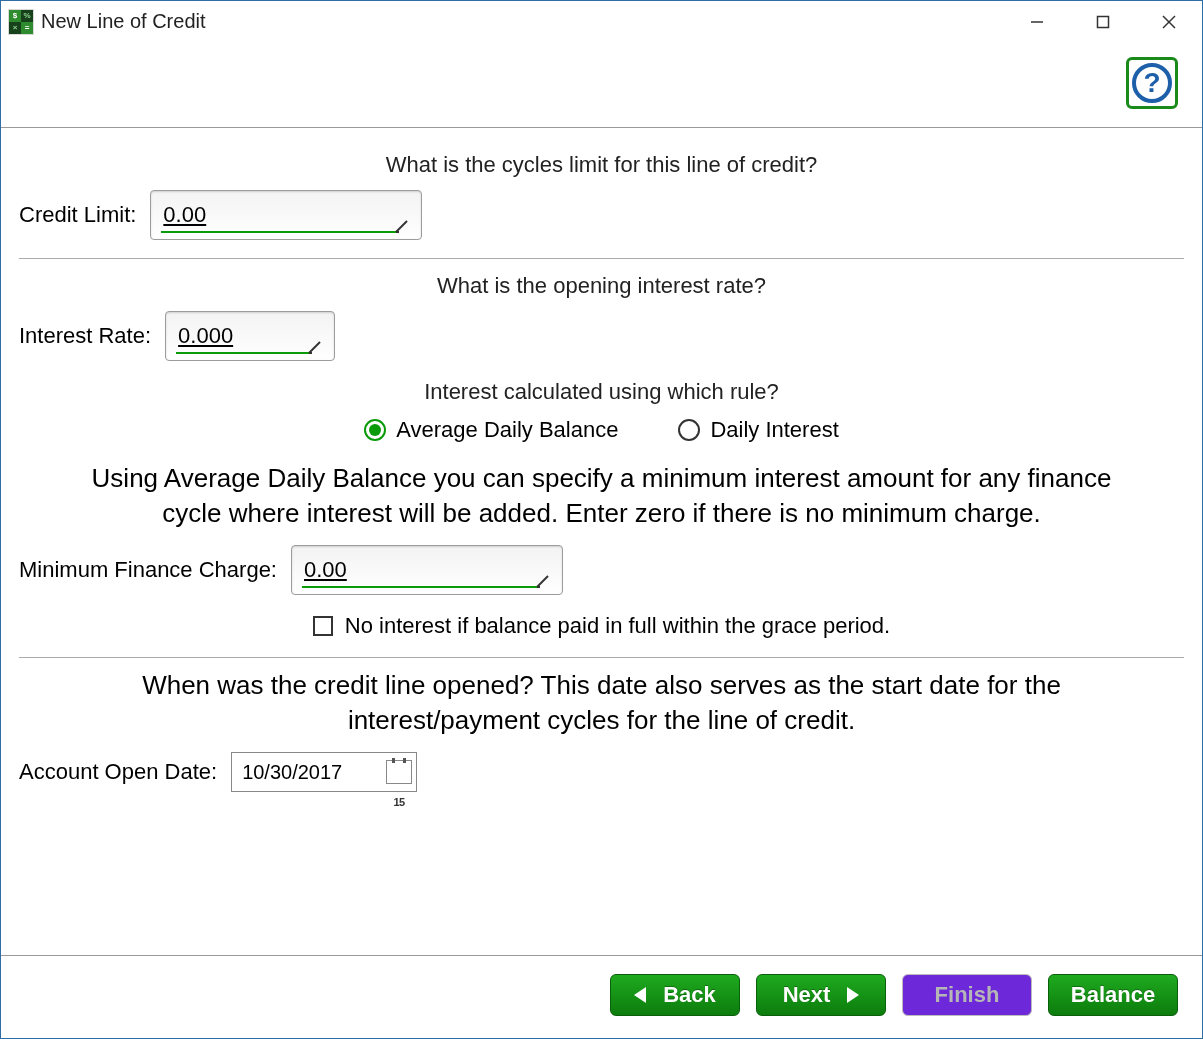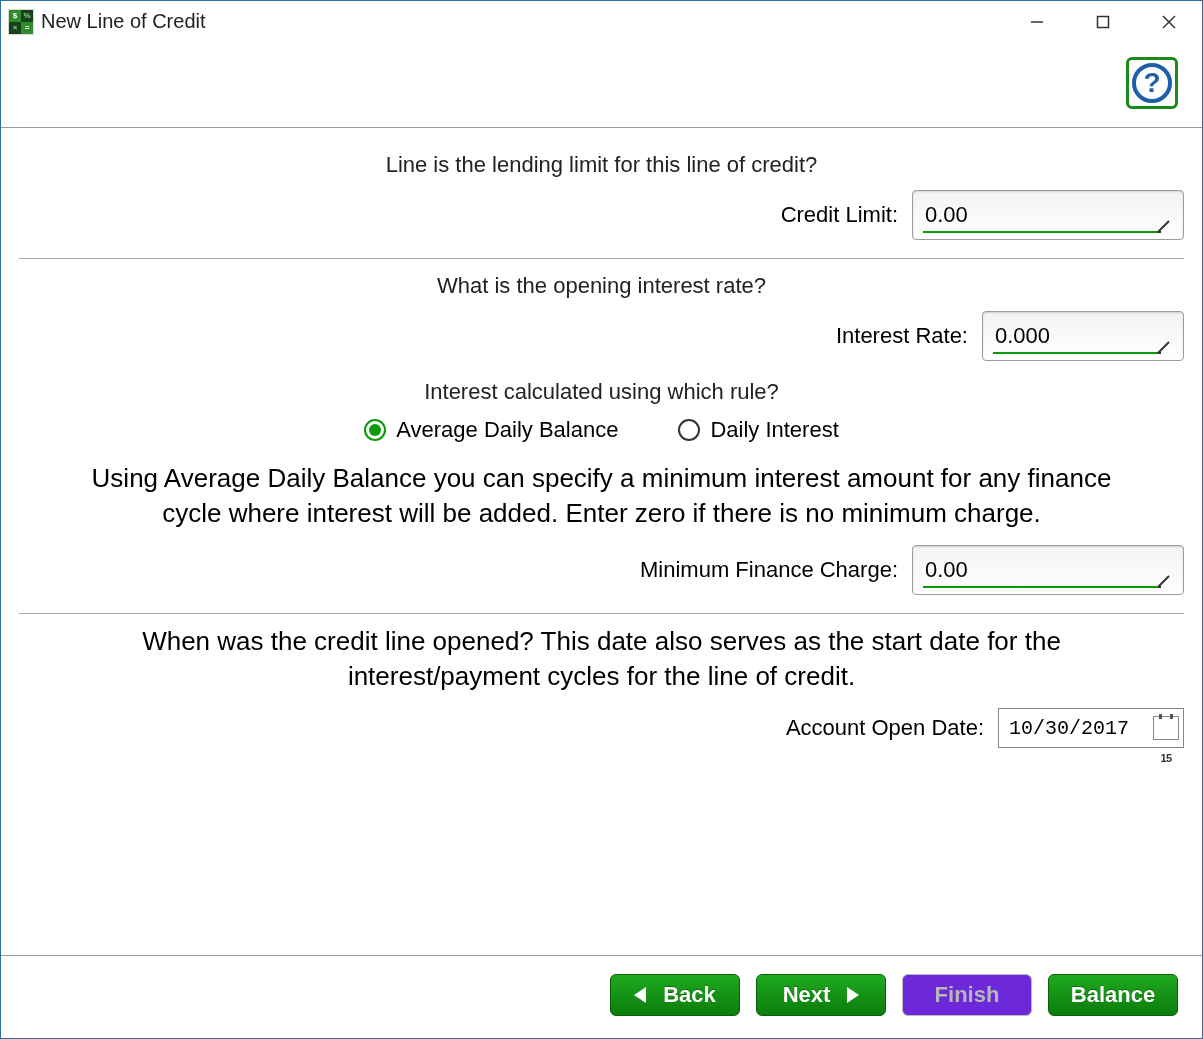--- a/index.html
+++ b/index.html
@@ -92,21 +92,21 @@
   }
   .explain {
     text-align:center;
     font-size:26px;
     margin: 18px 60px 14px 60px;
     line-height:1.35;
   }
   .field-row {
     display:flex;
     align-items:center;
-    justify-content:flex-end;
+    justify-content:flex-start;
     gap: 14px;
     margin: 8px 0 18px 0;
   }
   .field-row label {
     font-size: 22px;
   }
   .num-input {
     position: relative;
     width: 272px;
     height: 50px;
@@ -116,20 +116,21 @@
     box-shadow: inset 0 1px 2px rgba(0,0,0,.15);
     display:flex;
     align-items:center;
   }
   .num-input input {
     border: none; outline: none; background: transparent;
     font-size: 22px;
     padding: 0 44px 0 12px;
     width: 100%;
     height: 100%;
+    text-decoration: underline;
   }
   .num-input .underline {
     position:absolute; left:10px; right:24px; bottom:6px; height:2px;
     background:#0a9a0a;
   }
   .num-input .tick {
     position:absolute; right:8px; bottom:4px;
     width:20px; height:20px;
   }
   .num-input .tick svg { display:block; }
@@ -174,21 +175,20 @@
   .date-input {
     display:flex; align-items:center;
     border:1px solid #888;
     height:40px;
     background:#fff;
   }
   .date-input input {
     border:none; outline:none; font-size:20px;
     padding:0 10px; width:150px; height:100%;
     background:transparent;
-    font-family:Liberation Mono, monospace;
   }
   .date-input .cal-btn {
     width:34px; height:100%;
     display:flex; align-items:center; justify-content:center;
     border-left:0;
     background:#fff;
   }
   .cal-icon {
     width:26px; height:24px; border:1px solid #888; background:#fff;
     position:relative;
@@ -286,41 +286,41 @@
 
   <div class="header">
     <div class="spacer"></div>
     <div class="help-btn">
       <div class="circ">?</div>
     </div>
   </div>
 
   <div class="body">
 
-    <div class="q">Line is the lending limit for this line of credit?</div>
+    <div class="q">What is the cycles limit for this line of credit?</div>
     <div class="field-row">
       <label>Credit Limit:</label>
       <div class="num-input">
         <input type="text" value="0.00" style="">
         <div class="underline"></div>
         <div class="tick">
           <svg width="20" height="20" viewBox="0 0 20 20">
               <path d="M3 17 L14 6" stroke="#333" stroke-width="2" fill="none"></path>
               <path d="M3 17 L6 17" stroke="#333" stroke-width="2"></path>
             </svg>
         </div>
       </div>
     </div>
 
     <hr class="sep">
 
     <div class="q">What is the opening interest rate?</div>
     <div class="field-row">
       <label>Interest Rate:</label>
-      <div class="num-input" style="width:202px">
+      <div class="num-input" style="width:170px">
         <input type="text" value="0.000" style="">
         <div class="underline"></div>
         <div class="tick">
           <svg width="20" height="20" viewBox="0 0 20 20">
               <path d="M3 17 L14 6" stroke="#333" stroke-width="2" fill="none"></path>
               <path d="M3 17 L6 17" stroke="#333" stroke-width="2"></path>
             </svg>
         </div>
       </div>
     </div>
@@ -349,20 +349,24 @@
         <div class="underline"></div>
         <div class="tick">
           <svg width="20" height="20" viewBox="0 0 20 20">
               <path d="M3 17 L14 6" stroke="#333" stroke-width="2" fill="none"></path>
               <path d="M3 17 L6 17" stroke="#333" stroke-width="2"></path>
             </svg>
         </div>
       </div>
     </div>
 
+    <div class="check-row">
+      <div class="checkbox"></div>
+      <span>No interest if balance paid in full within the grace period.</span>
+    </div>
 
     <hr class="sep">
 
     <div class="explain" style="margin-top:4px">When was the credit line opened?  This date also serves as the start date for the interest/payment cycles for the line of credit.</div>
 
     <div class="field-row">
       <label>Account Open Date:</label>
       <div class="date-input">
         <input type="text" value="10/30/2017" style="">
         <div class="cal-btn">

